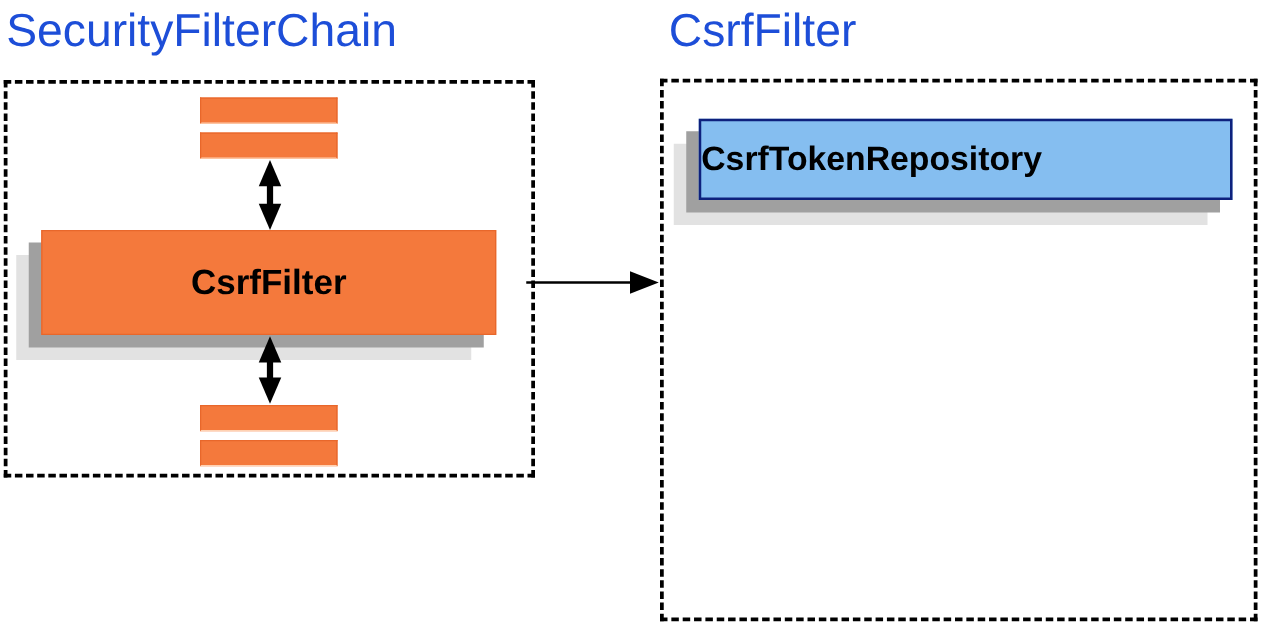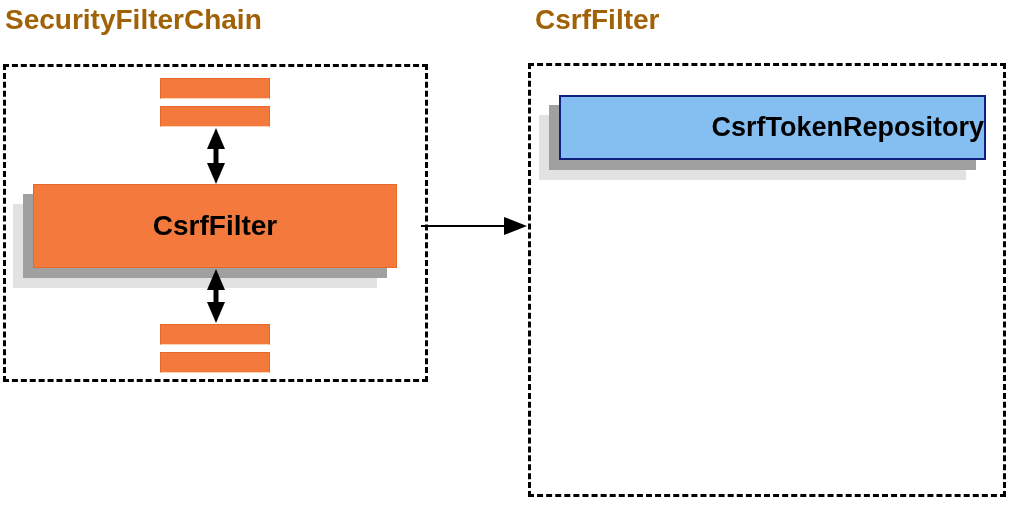--- a/index.html
+++ b/index.html
@@ -12,23 +12,23 @@
   }
   #canvas {
     position: relative;
     width: 1010px;
     height: 505px;
     background: #ffffff;
     overflow: hidden;
   }
   .title {
     position: absolute;
-    font-size: 28px;
-    font-weight: bold;
-    color: #a16207;
+    font-size: 37px;
+    font-weight: normal;
+    color: #1d4ed8;
     white-space: nowrap;
   }
   .dashed-box {
     position: absolute;
     border: 3px dashed #000000;
     box-sizing: border-box;
     background: transparent;
   }
   .bar {
     position: absolute;
@@ -61,21 +61,21 @@
     position: absolute;
     left: 559px;
     width: 427px;
     height: 65px;
     background: var(--blue);
     border: 2px solid var(--blue_border);
     box-sizing: border-box;
     box-shadow: -10px 10px 0 var(--shadow_dark), -20px 20px 0 var(--shadow_light);
     display: flex;
     align-items: center;
-    justify-content: flex-end;
+    justify-content: flex-start;
     font-size: 27px;
     font-weight: bold;
     color: #000000;
   }
   .blue-box.pos-0 { top: 95px; }
   .blue-box.pos-1 { top: 195px; }
   .blue-box.pos-2 { top: 295px; }
   .blue-box.pos-3 { top: 395px; }
   .bar.pos-0 { top: 78px; }
   .bar.pos-1 { top: 106px; }

